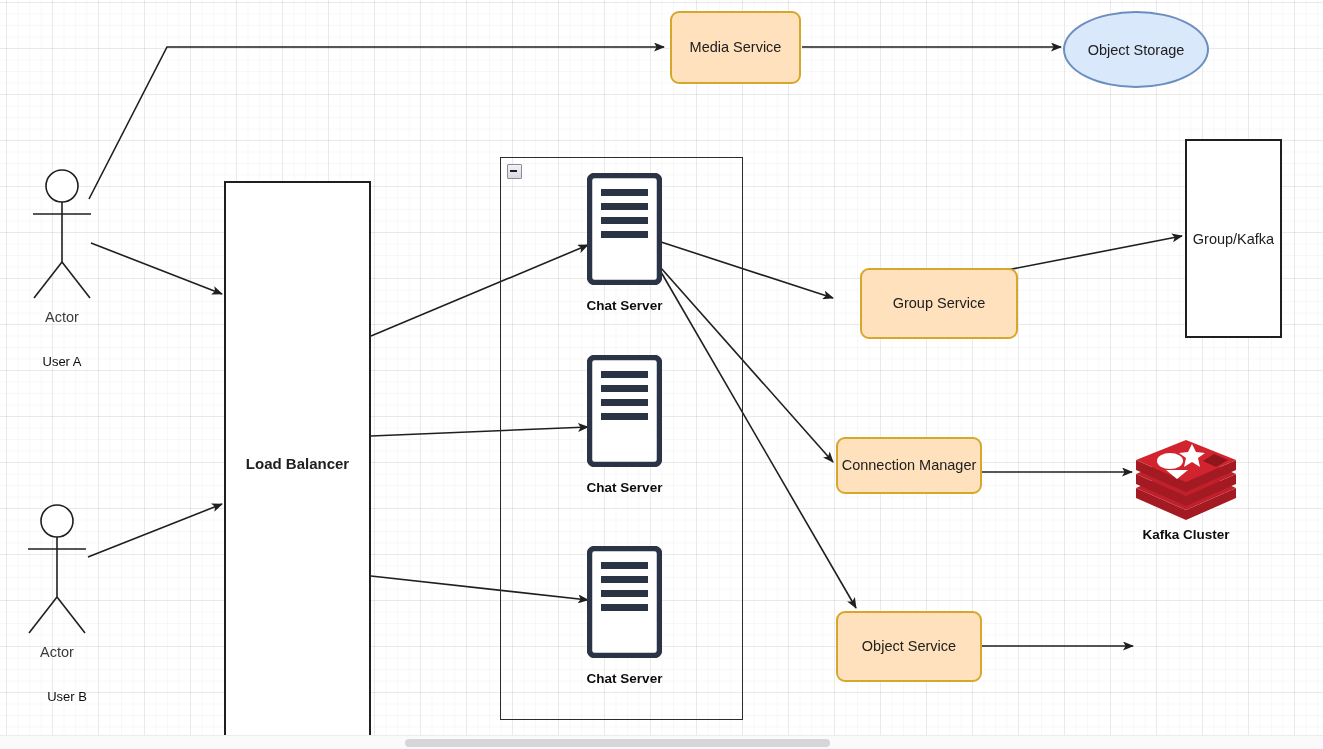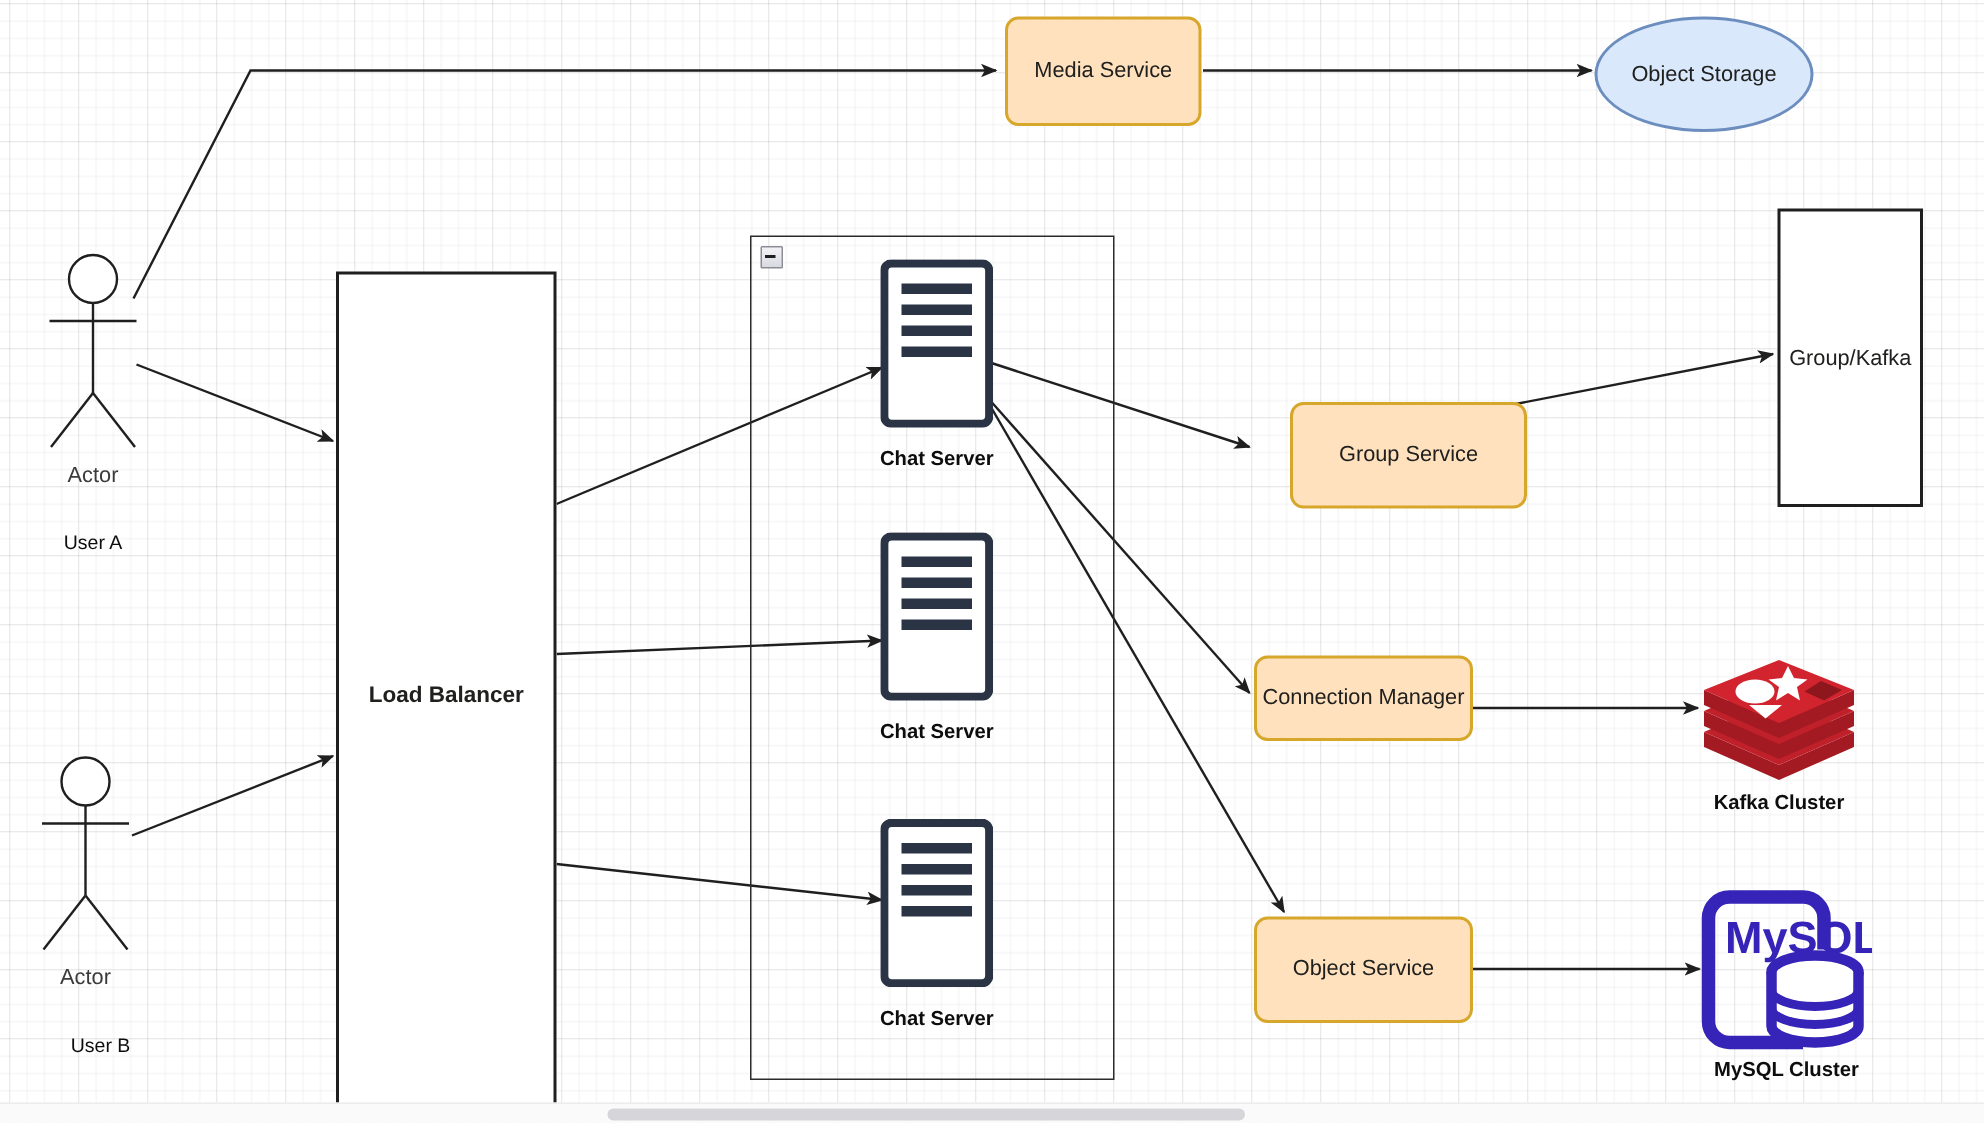--- a/index.html
+++ b/index.html
@@ -230,32 +230,18 @@
       <path d="M6,20 L56,42 L106,20 L56,0 Z" fill="#d1242e"></path>
 
       <ellipse cx="40" cy="21" rx="13" ry="8" fill="#ffffff"></ellipse>
       <path d="M62,4 L66,12 L75,13 L68,18 L70,27 L62,22 L54,27 L56,18 L49,13 L58,12 Z" fill="#ffffff"></path>
       <path d="M36,30 L58,30 L47,39 Z" fill="#ffffff"></path>
       <path d="M84,14 L98,20 L86,27 L73,21 Z" fill="#8e161d"></path>
     </svg>
     <span class="node-caption" style="top:87px;">Kafka Cluster</span>
   </div>
 
-  <div class="node" style="left:1134px; top:593px; width:114px; height:135px;">
-    <svg width="114" height="108" viewBox="0 0 114 108">
-
-      <path d="M68,5 L19,5 A14,14 0 0,0 5,19 L5,88 A14,14 0 0,0 19,102 L68,102" fill="none" stroke="#3623b7" stroke-width="9" stroke-linecap="butt"></path>
-      <path d="M68,5 A14,14 0 0,1 82,19 L82,40" fill="none" stroke="#3623b7" stroke-width="9"></path>
-      <text x="16" y="42" font-family="'Liberation Sans',sans-serif" font-size="30" font-weight="bold" fill="#3623b7">MySQL</text>
-
-      <ellipse cx="76" cy="55" rx="29" ry="11" fill="#ffffff" stroke="#3623b7" stroke-width="7"></ellipse>
-      <path d="M47,55 L47,91 A29,11 0 0,0 105,91 L105,55" fill="#ffffff" stroke="#3623b7" stroke-width="7"></path>
-      <path d="M47,67 A29,11 0 0,0 105,67" fill="none" stroke="#3623b7" stroke-width="6"></path>
-      <path d="M47,79 A29,11 0 0,0 105,79" fill="none" stroke="#3623b7" stroke-width="6"></path>
-    </svg>
-    <span class="node-caption" style="top:112px;">MySQL Cluster</span>
-  </div>
 
   <div id="hscroll">
     <div class="thumb"></div>
   </div>
 
 </div>
 
 </body></html>

